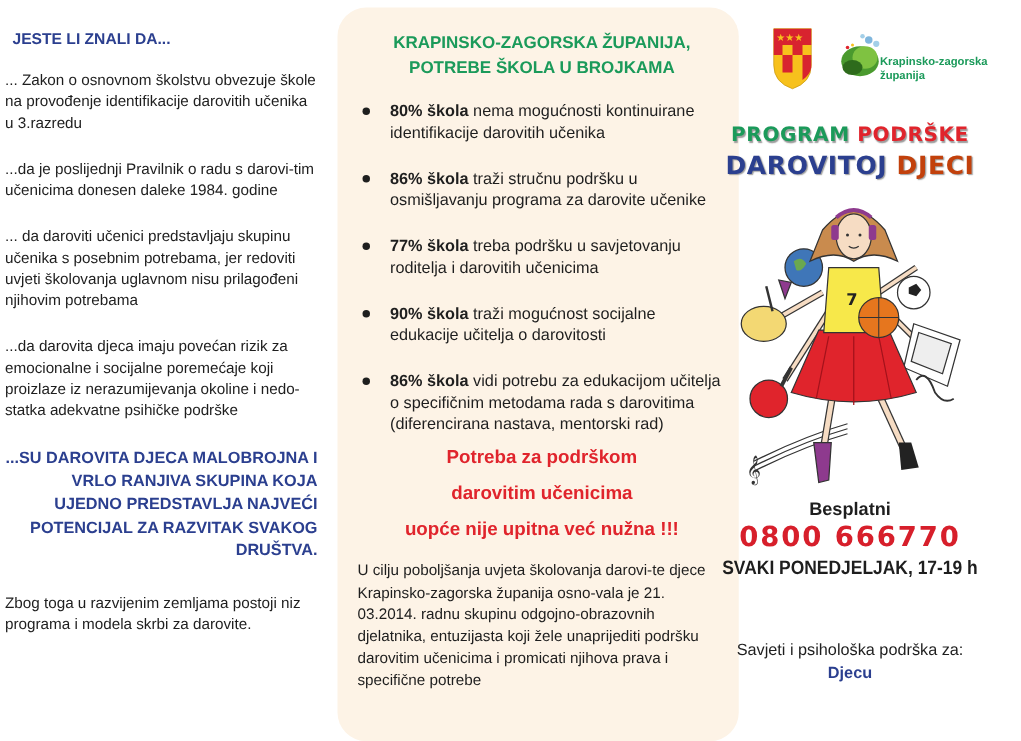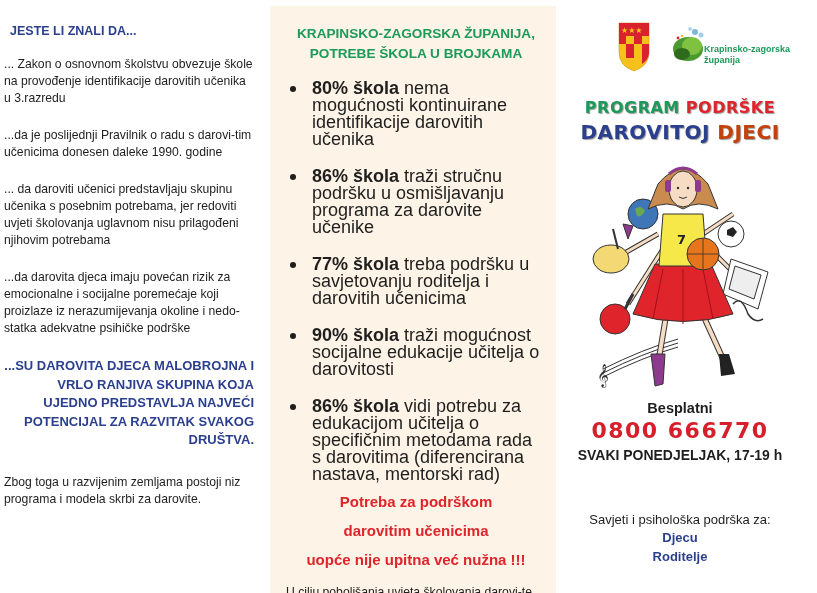--- a/index.html
+++ b/index.html
@@ -4,32 +4,32 @@
 <style>
   html, body { margin: 0; padding: 0; }
   body {
     width: 817px; height: 593px; overflow: hidden; position: relative;
     background: #ffffff;
     font-family: "Liberation Sans", sans-serif;
     color: #1e1e1e;
   }
   .panel { position: absolute; top: 6px; bottom: 0; box-sizing: border-box; }
   .left  { left: 0; width: 268px; padding: 18px 14px 0 4px; }
-  .mid   { left: 270px; width: 286px; background: #fdf3e6; padding: 18px 10px 0 16px; }
+  .mid   { left: 270px; width: 321px; background: #fdf3e6; padding: 18px 10px 0 16px; border-radius: 23px; }
   .right { left: 543px; width: 274px; padding: 0; }
 
   
   .left h2 { margin: 0 0 18px 6px; font-size: 12.5px; font-weight: bold; color: #2b3f8f; }
   .left p  { margin: 0 0 20px 0; font-size: 12.2px; line-height: 17px; }
   .left p.emph { color: #2b3f8f; font-weight: bold; font-size: 13px; line-height: 18.5px; margin-bottom: 24px; text-align: right; }
 
   
   .mid h2 { margin: 0 0 16px 0; text-align: center; font-size: 13.6px; line-height: 20px; color: #1b9a5a; font-weight: bold; }
   .mid ul { list-style: none; margin: 0; padding: 0; }
-  .mid li { position: relative; padding-left: 26px; font-size: 18px; line-height: 17px; margin-bottom: 20px; }
+  .mid li { position: relative; padding-left: 26px; font-size: 13px; line-height: 17px; margin-bottom: 20px; }
   .mid li .dot { position: absolute; left: 4px; top: 6px; width: 6px; height: 6px; background: #1e1e1e; border-radius: 50%; }
   .mid li b { font-weight: bold; }
   .callout { text-align: center; color: #e0242c; font-weight: bold; font-size: 15px; line-height: 29px; margin-top: -4px; }
   .mid .body { font-size: 12.2px; line-height: 17.5px; margin-top: 10px; padding-right: 2px; }
 
   
   .logos { position: absolute; top: 16px; left: 75px; width: 200px; height: 60px; }
   .crest { position: absolute; left: 0; top: 0; width: 32px; height: 50px; }
   .zagorje-mark { position: absolute; left: 50px; top: 2px; width: 40px; height: 40px; }
   .zagorje-text { position: absolute; left: 86px; top: 22px; font-size: 9px; line-height: 11px; color: #1b9a5a; font-weight: bold; }
@@ -48,21 +48,21 @@
   .support { position: absolute; top: 505px; left: 0; width: 274px; text-align: center; }
   .support .head { font-size: 13px; line-height: 18px; }
   .support .item { font-size: 13px; font-weight: bold; color: #2b3f8f; line-height: 18.5px; }
 </style>
 </head>
 <body>
 
 <div class="panel left">
   <h2>JESTE LI ZNALI DA...</h2>
   <p>... Zakon o osnovnom školstvu obvezuje škole na provođenje identifikacije darovitih učenika u 3.razredu</p>
-  <p>...da je poslijednji Pravilnik o radu s darovi-tim učenicima donesen daleke 1990. godine</p>
+  <p>...da je poslijednji Pravilnik o radu s darovi-tim učenicima donesen daleke 1984. godine</p>
   <p>... da daroviti učenici predstavljaju skupinu učenika s posebnim potrebama, jer redoviti uvjeti školovanja uglavnom nisu prilagođeni njihovim potrebama</p>
   <p>...da darovita djeca imaju povećan rizik za emocionalne i socijalne poremećaje koji proizlaze iz nerazumijevanja okoline i nedo-statka adekvatne psihičke podrške</p>
   <p class="emph">...SU DAROVITA DJECA MALOBROJNA I VRLO RANJIVA SKUPINA KOJA UJEDNO PREDSTAVLJA NAJVEĆI POTENCIJAL ZA RAZVITAK SVAKOG DRUŠTVA.</p>
   <p>Zbog toga u razvijenim zemljama postoji niz programa i modela skrbi za darovite.</p>
 </div>
 
 <div class="panel mid">
   <h2>
     <span>KRAPINSKO-ZAGORSKA ŽUPANIJA,</span><br>
     <span>POTREBE ŠKOLA U BROJKAMA</span>
@@ -189,15 +189,14 @@
 
   <div class="phone-block">
     <div class="l">Besplatni</div>
     <div class="num">0800 666770</div>
     <div class="sched">SVAKI PONEDJELJAK, 17-19 h</div>
   </div>
 
   <div class="support">
     <div class="head">Savjeti i psihološka podrška za:</div>
     <div class="item">Djecu</div>
-    <div class="item">Roditelje</div>
   </div>
 </div>
 
 </body></html>

